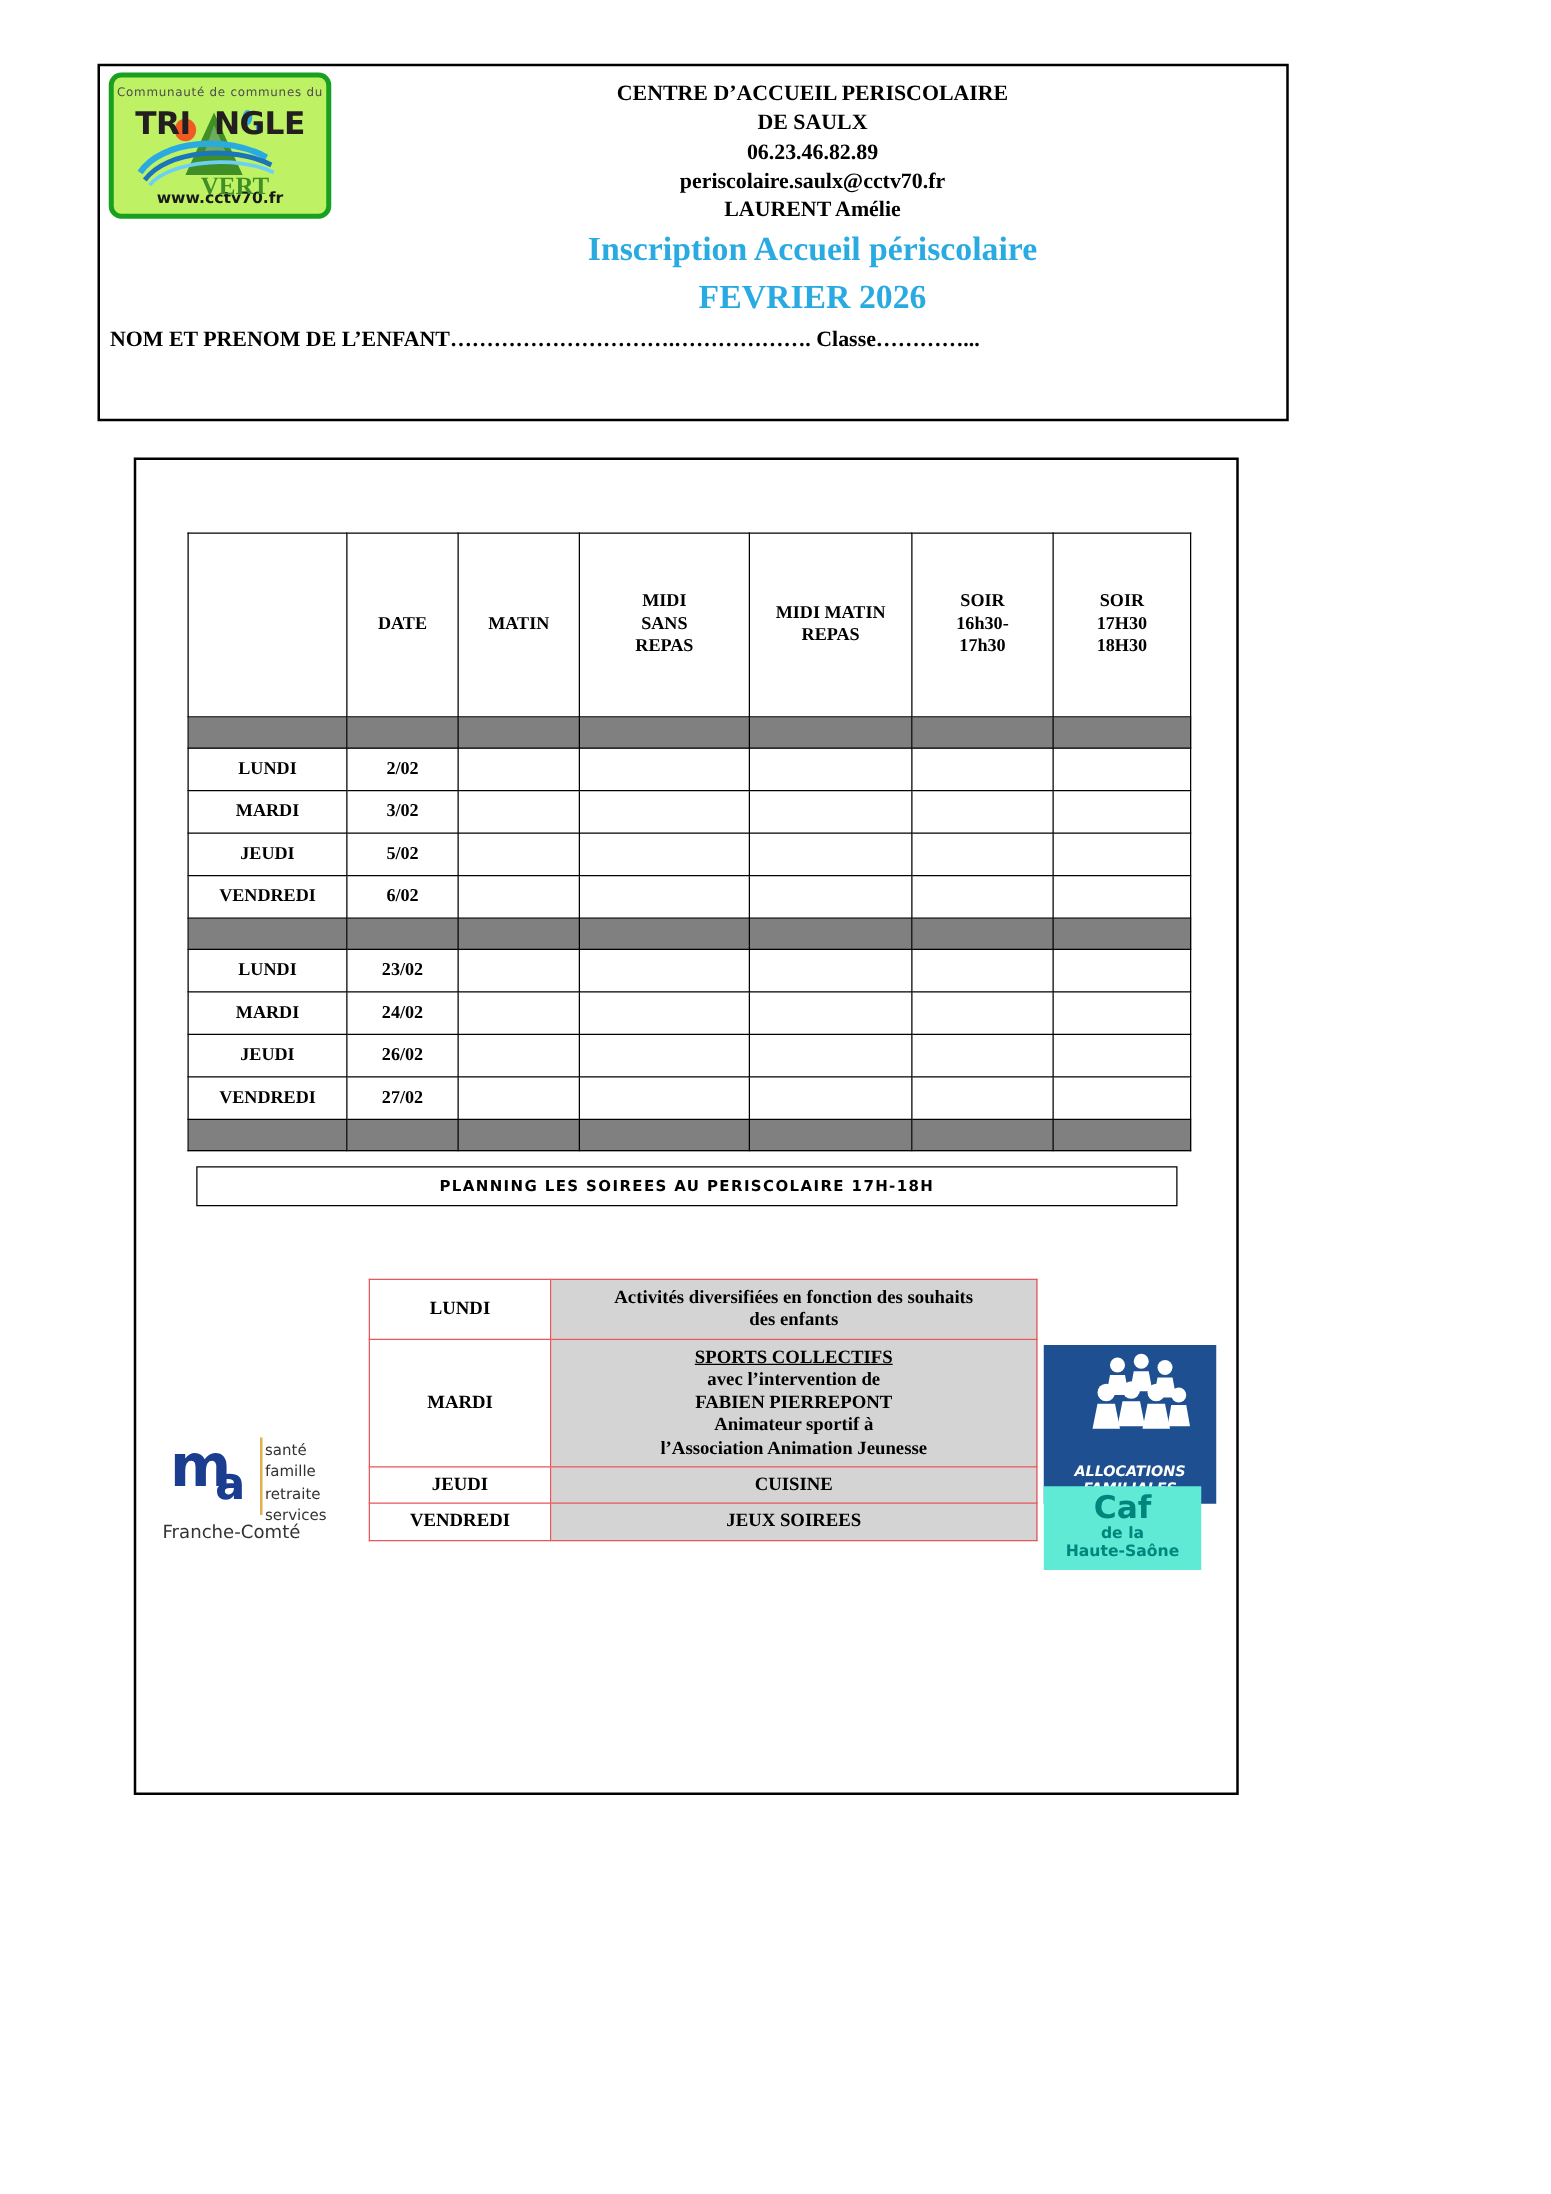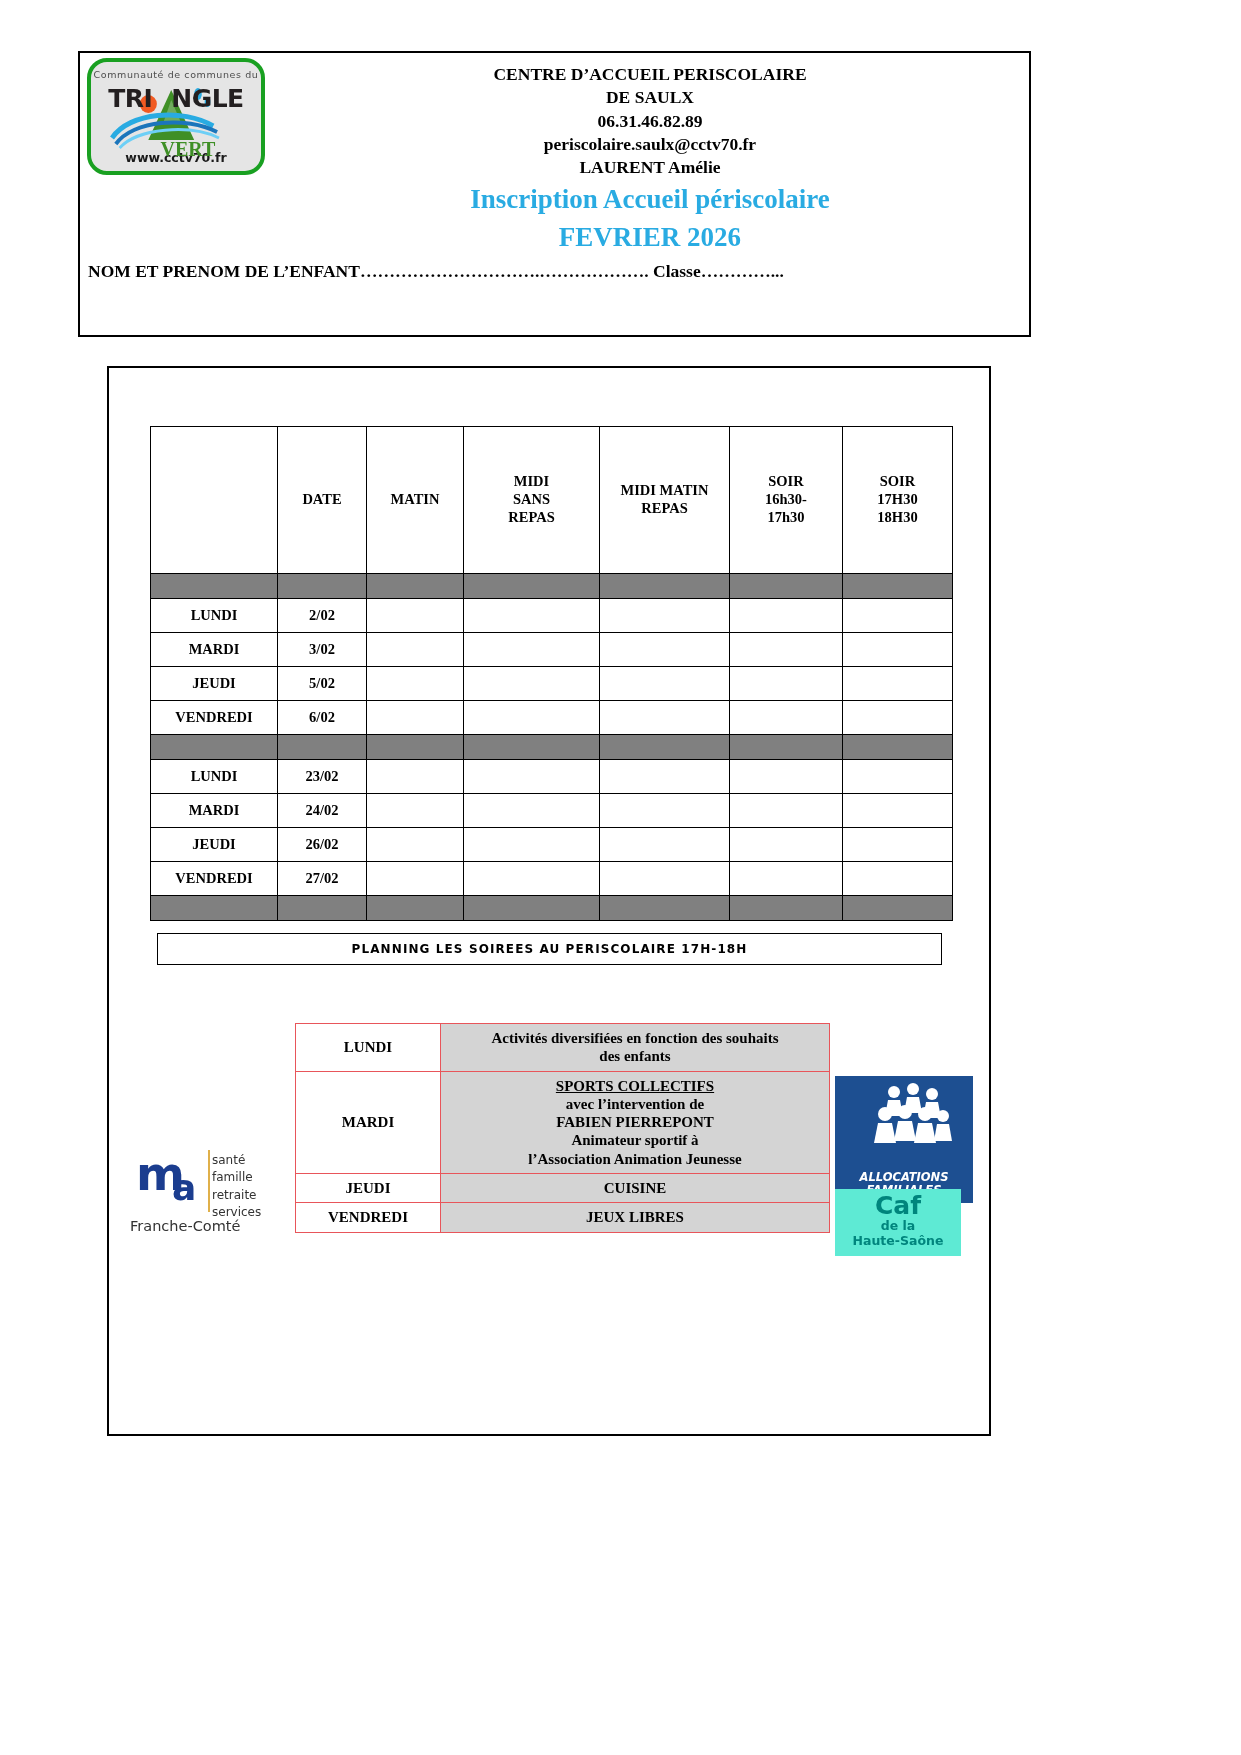--- a/index.html
+++ b/index.html
@@ -27,23 +27,23 @@
     box-sizing: border-box;
   }
 
   .logo-cctv {
     position: absolute;
     left: 7px;
     top: 5px;
     width: 178px;
     height: 117px;
     border: 4px solid #19a021;
-    border-radius: 20px;
+    border-radius: 10px;
     box-sizing: border-box;
-    background: #e5e5e5;
+    background: #bef264;
     overflow: hidden;
   }
   .logo-cctv .l-top {
     position: absolute;
     top: 7px;
     left: 0;
     width: 100%;
     text-align: center;
     font-family: "DejaVu Sans", sans-serif;
     font-size: 9.5px;
@@ -358,21 +358,21 @@
     <div class="logo-word">
       <span class="g1">TRI</span><span class="spc">A</span><span class="g1">NGLE</span>
     </div>
     <div class="logo-vert">VERT</div>
     <div class="l-bot">www.cctv70.fr</div>
   </div>
 
   <div class="hdr-lines">
     <div class="l">CENTRE D’ACCUEIL PERISCOLAIRE</div>
     <div class="l">DE SAULX</div>
-    <div class="l">06.31.46.82.89</div>
+    <div class="l">06.23.46.82.89</div>
     <div class="l">periscolaire.saulx@cctv70.fr</div>
     <div class="l">LAURENT Amélie</div>
     <div class="title-blue">Inscription Accueil périscolaire</div>
     <div class="title-blue">FEVRIER 2026</div>
   </div>
 
   <div class="name-line">NOM ET PRENOM DE L’ENFANT………………………….………………. Classe…………...</div>
 </div>
 
 <div class="body-box">
@@ -545,21 +545,21 @@
         </tr>
         <tr>
           <td class="act-day">JEUDI</td>
           <td class="act-txt">
             <div>CUISINE</div>
           </td>
         </tr>
         <tr>
           <td class="act-day">VENDREDI</td>
           <td class="act-txt">
-            <div>JEUX LIBRES</div>
+            <div>JEUX SOIREES</div>
           </td>
         </tr>
       </tbody>
   </table>
 
   <div class="msa">
     <div class="msa-m">m</div>
     <div class="msa-a">a</div>
     <div class="msa-rule"></div>
     <div class="msa-list">

